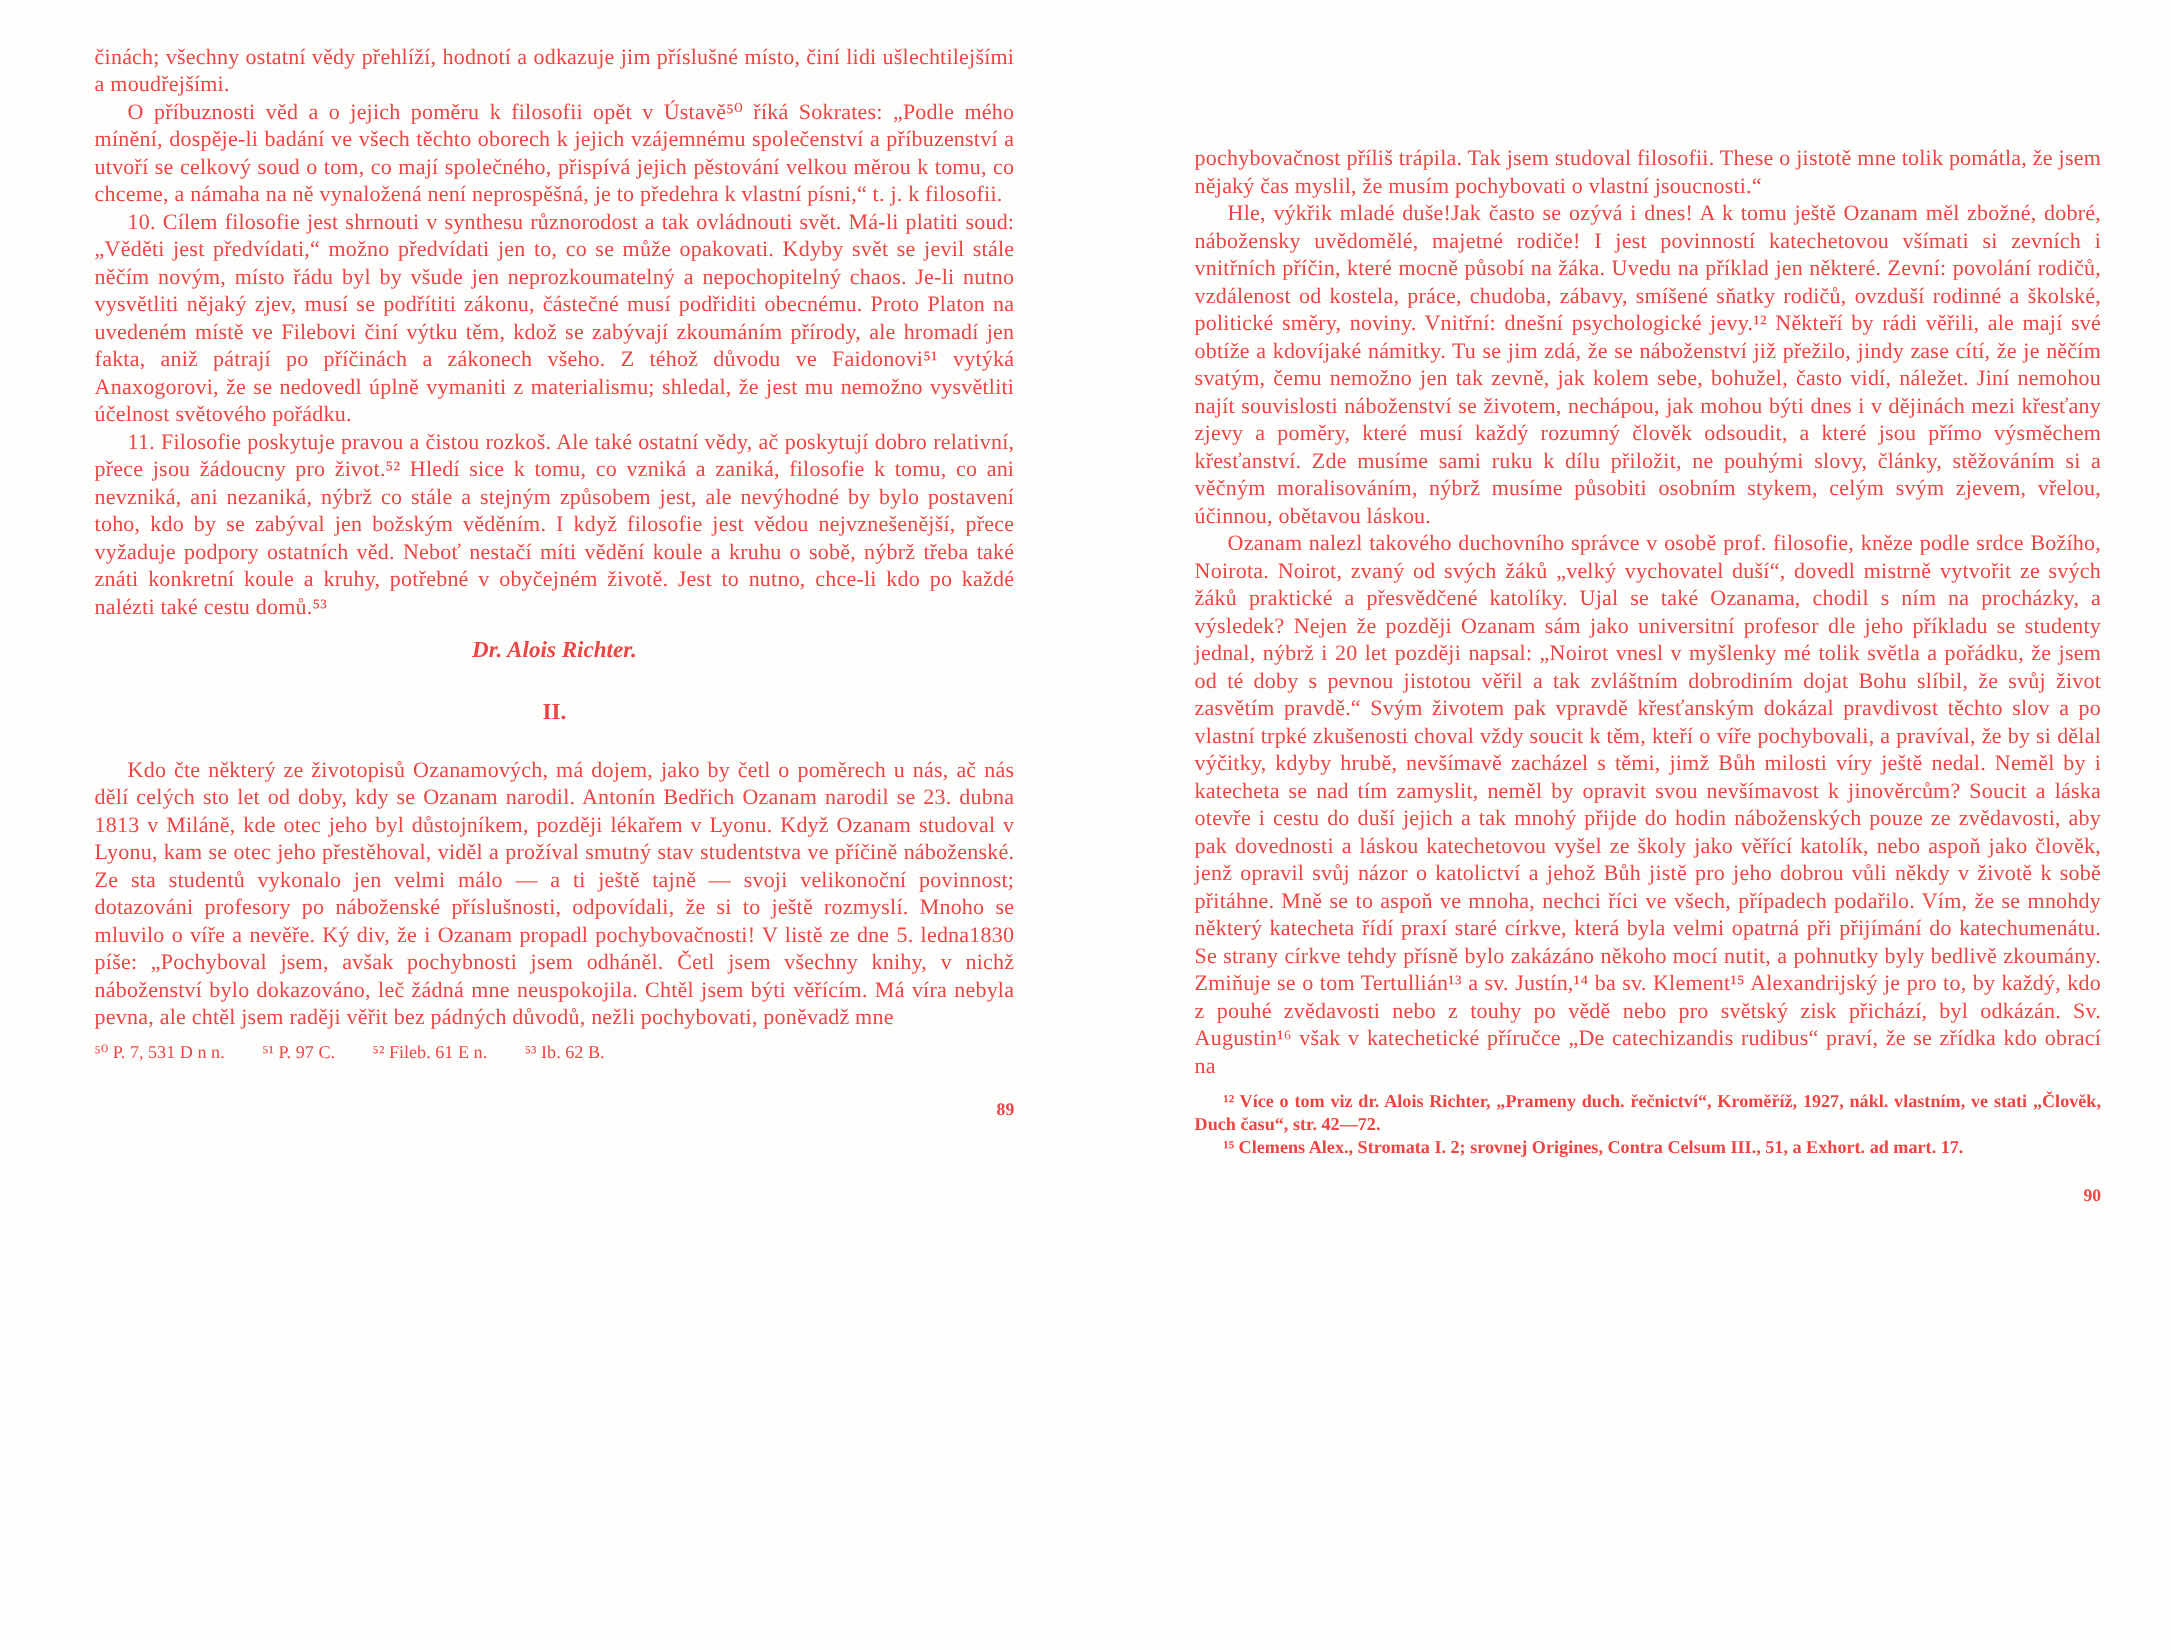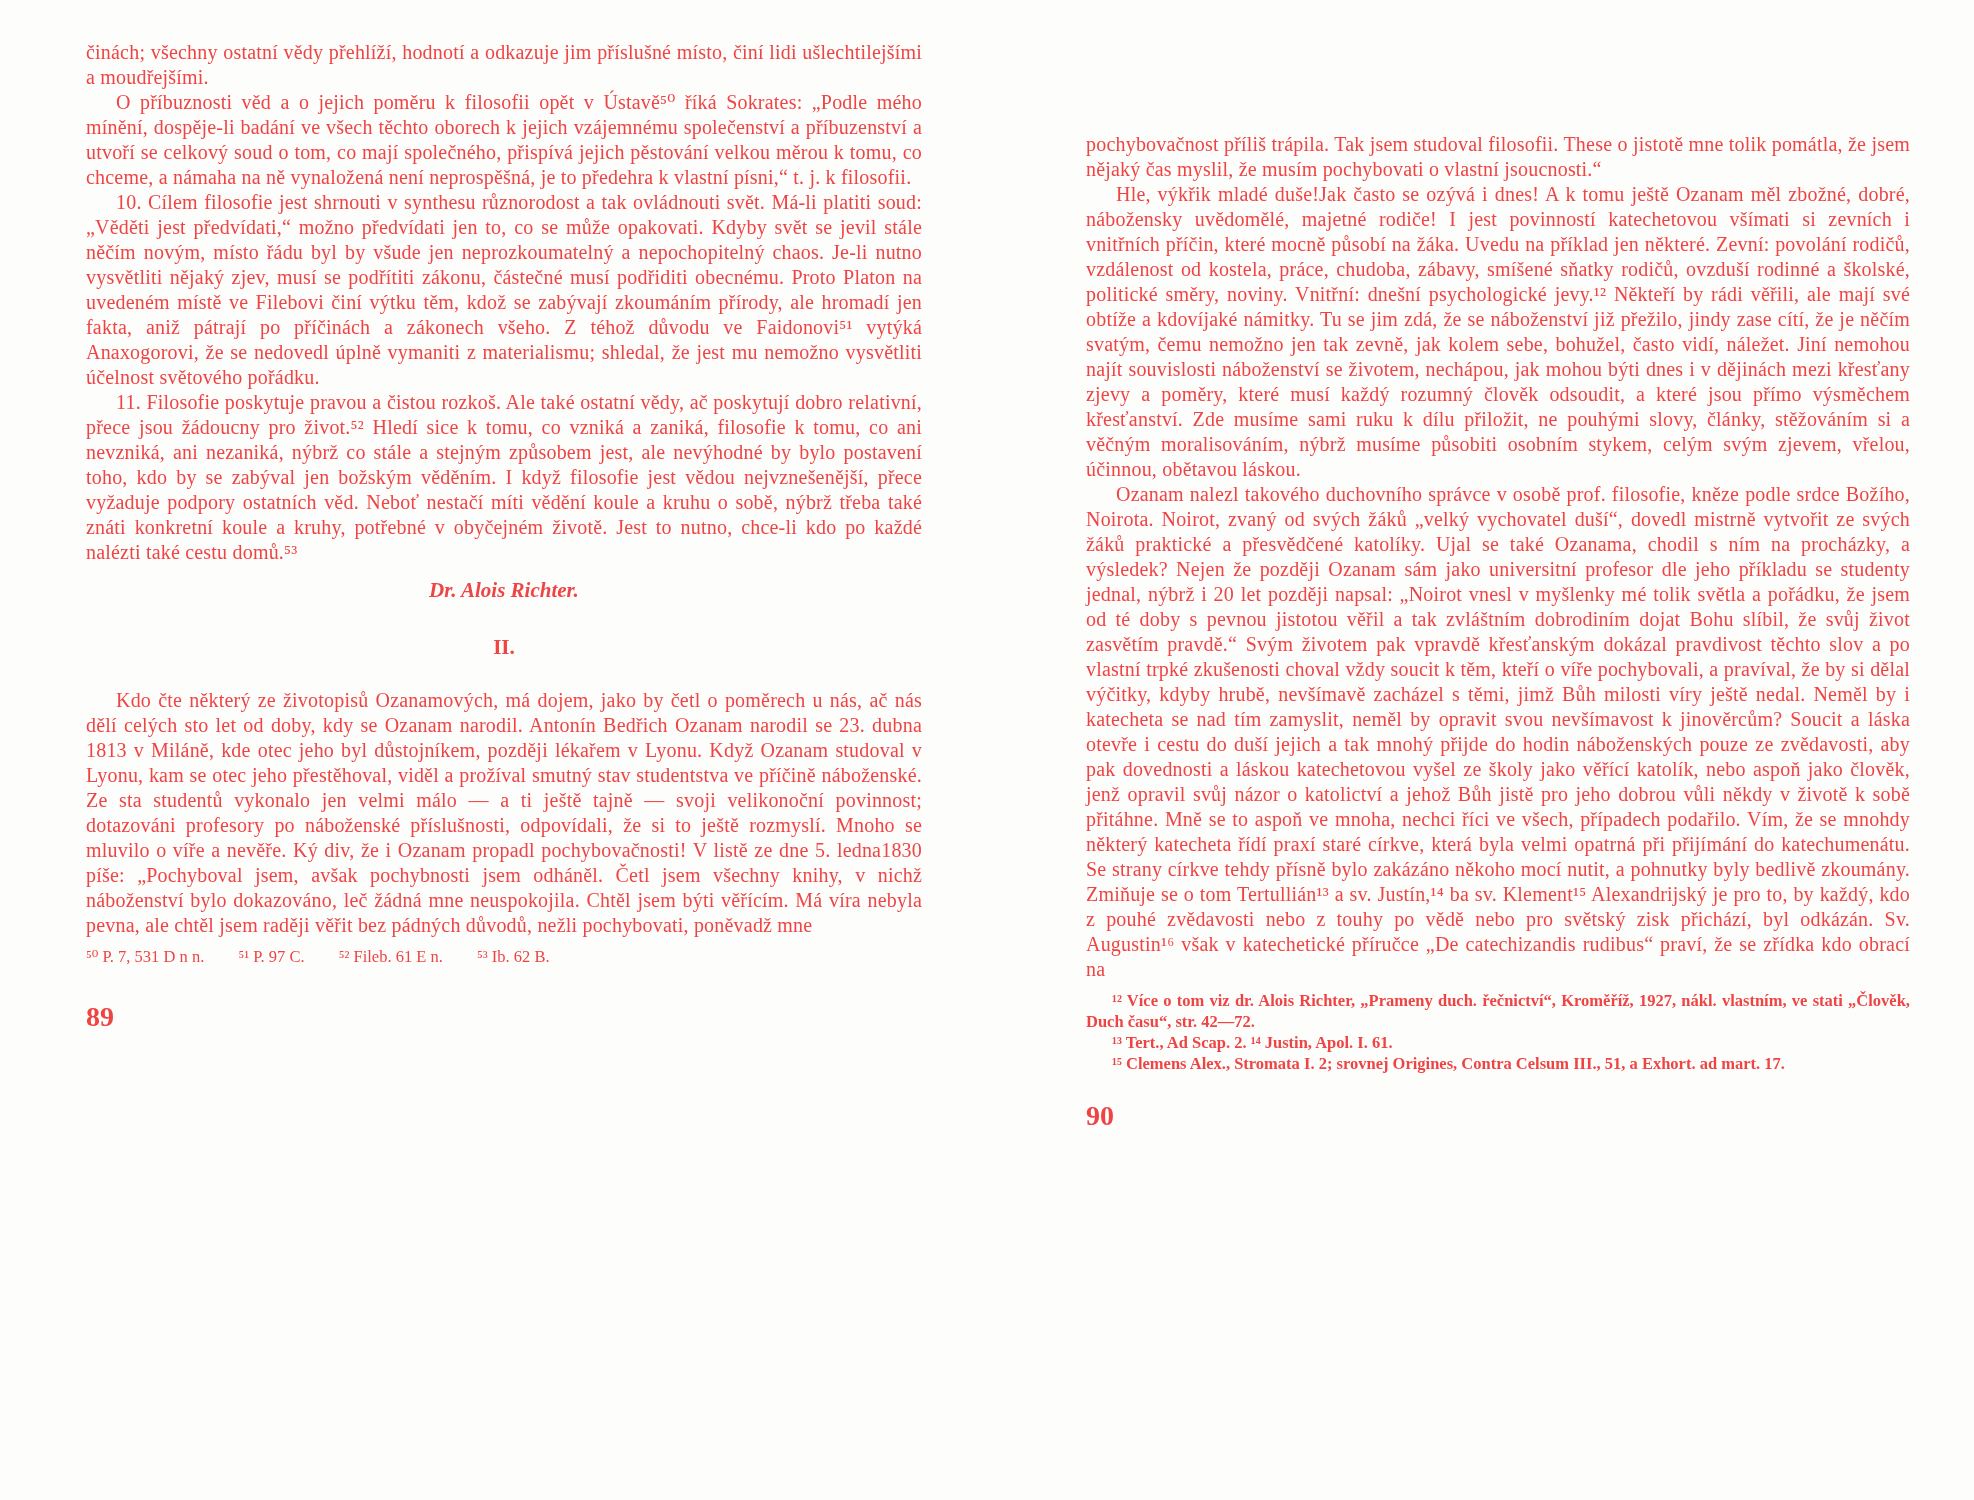--- a/index.html
+++ b/index.html
@@ -59,22 +59,22 @@
   .footnotes { margin-top: 8px; }
   .footnotes p {
     font-size: 16.5px;
     line-height: 21px;
     text-align: justify;
     text-indent: 26px;
     font-weight: 700;
   }
 
   .page-number {
-    text-align: left;
-    font-size: 28px;
+    text-align: right;
+    font-size: 16px;
     font-weight: 700;
   }
   .page-left  .page-number { margin-top: 34px; }
   .page-right .page-number { margin-top: 26px; }
 </style>
 </head>
 <body>
 
 <div class="spread">
 
@@ -99,20 +99,19 @@
     <div class="page-number">89</div>
   </section>
 
   <section class="page page-right">
     <p class="body">pochybovačnost příliš trápila. Tak jsem studoval filosofii. These o jistotě mne tolik pomátla, že jsem nějaký čas myslil, že musím pochybovati o vlastní jsoucnosti.“</p>
     <p class="body ind">Hle, výkřik mladé duše!Jak často se ozývá i dnes! A k tomu ještě Ozanam měl zbožné, dobré, nábožensky uvědomělé, majetné rodiče! I jest povinností katechetovou všímati si zevních i vnitřních příčin, které mocně působí na žáka. Uvedu na příklad jen některé. Zevní: povolání rodičů, vzdálenost od kostela, práce, chudoba, zábavy, smíšené sňatky rodičů, ovzduší rodinné a školské, politické směry, noviny. Vnitřní: dnešní psychologické jevy.¹² Někteří by rádi věřili, ale mají své obtíže a kdovíjaké námitky. Tu se jim zdá, že se náboženství již přežilo, jindy zase cítí, že je něčím svatým, čemu nemožno jen tak zevně, jak kolem sebe, bohužel, často vidí, náležet. Jiní nemohou najít souvislosti náboženství se životem, nechápou, jak mohou býti dnes i v dějinách mezi křesťany zjevy a poměry, které musí každý rozumný člověk odsoudit, a které jsou přímo výsměchem křesťanství. Zde musíme sami ruku k dílu přiložit, ne pouhými slovy, články, stěžováním si a věčným moralisováním, nýbrž musíme působiti osobním stykem, celým svým zjevem, vřelou, účinnou, obětavou láskou.</p>
     <p class="body ind">Ozanam nalezl takového duchovního správce v osobě prof. filosofie, kněze podle srdce Božího, Noirota. Noirot, zvaný od svých žáků „velký vychovatel duší“, dovedl mistrně vytvořit ze svých žáků praktické a přesvědčené katolíky. Ujal se také Ozanama, chodil s ním na procházky, a výsledek? Nejen že později Ozanam sám jako universitní profesor dle jeho příkladu se studenty jednal, nýbrž i 20 let později napsal: „Noirot vnesl v myšlenky mé tolik světla a pořádku, že jsem od té doby s pevnou jistotou věřil a tak zvláštním dobrodiním dojat Bohu slíbil, že svůj život zasvětím pravdě.“ Svým životem pak vpravdě křesťanským dokázal pravdivost těchto slov a po vlastní trpké zkušenosti choval vždy soucit k těm, kteří o víře pochybovali, a pravíval, že by si dělal výčitky, kdyby hrubě, nevšímavě zacházel s těmi, jimž Bůh milosti víry ještě nedal. Neměl by i katecheta se nad tím zamyslit, neměl by opravit svou nevšímavost k jinověrcům? Soucit a láska otevře i cestu do duší jejich a tak mnohý přijde do hodin náboženských pouze ze zvědavosti, aby pak dovednosti a láskou katechetovou vyšel ze školy jako věřící katolík, nebo aspoň jako člověk, jenž opravil svůj názor o katolictví a jehož Bůh jistě pro jeho dobrou vůli někdy v životě k sobě přitáhne. Mně se to aspoň ve mnoha, nechci říci ve všech, případech podařilo. Vím, že se mnohdy některý katecheta řídí praxí staré církve, která byla velmi opatrná při přijímání do katechumenátu. Se strany církve tehdy přísně bylo zakázáno někoho mocí nutit, a pohnutky byly bedlivě zkoumány. Zmiňuje se o tom Tertullián¹³ a sv. Justín,¹⁴ ba sv. Klement¹⁵ Alexandrijský je pro to, by každý, kdo z pouhé zvědavosti nebo z touhy po vědě nebo pro světský zisk přichází, byl odkázán. Sv. Augustin¹⁶ však v katechetické příručce „De catechizandis rudibus“ praví, že se zřídka kdo obrací na</p>
 
     <div class="footnotes">
       <p>¹² Více o tom viz dr. Alois Richter, „Prameny duch. řečnictví“, Kroměříž, 1927, nákl. vlastním, ve stati „Člověk, Duch času“, str. 42—72.</p>
-      <p>¹³ Tert., Ad Scap. 2.    ¹⁴ Justin, Apol. I. 61.</p>
       <p>¹⁵ Clemens Alex., Stromata I. 2; srovnej Origines, Contra Celsum III., 51, a Exhort. ad mart. 17.</p>
     </div>
 
     <div class="page-number">90</div>
   </section>
 
 </div>
 
 </body></html>

